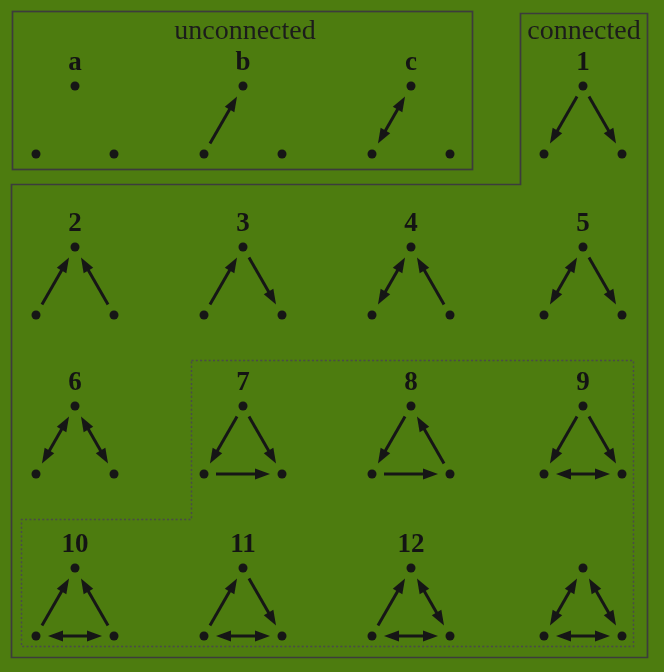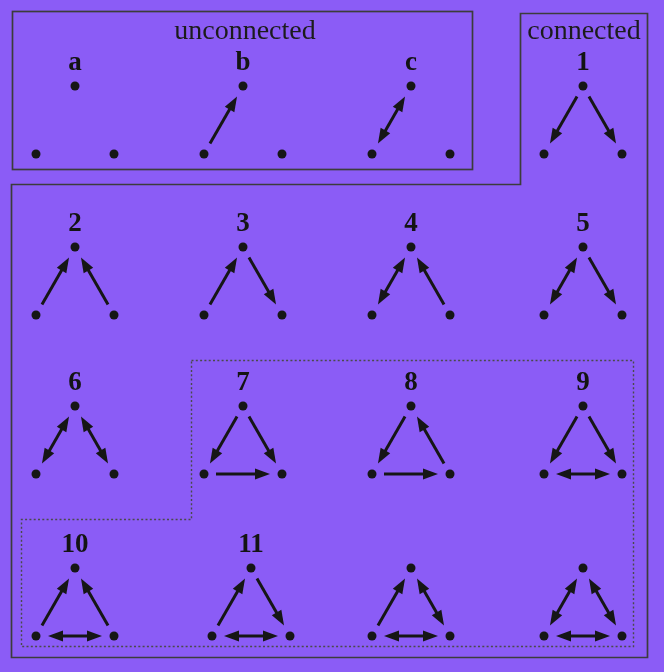--- a/index.html
+++ b/index.html
@@ -1,17 +1,17 @@
 <!DOCTYPE html>
 <html><head>
 <meta charset="utf-8">
 <style>
   html,body{margin:0;padding:0;background:#ffffff;}
   .page{
-    position:relative;width:664px;height:672px;background:#8b5cf6;overflow:hidden;
+    position:relative;width:664px;height:672px;background:#4d7c0f;overflow:hidden;
     font-family:"Liberation Serif","DejaVu Serif",serif;color:#1a1a1a;
   }
   .borders{position:absolute;left:0;top:0;}
   .group-label{
     position:absolute;width:200px;text-align:center;
     font-size:28px;line-height:30px;color:#1c1c1c;
   }
   .triad{position:absolute;width:130px;height:134px;}
   .triad-label{
     position:absolute;left:0;top:12px;width:130px;text-align:center;
@@ -192,36 +192,37 @@
           <polygon points="70.970145416124,20.409484315293128 73.66181354176965,36.15765635846637 83.20384083078835,30.685023060352705" fill="#161616"></polygon>
           <line x1="76.1940226552325" y1="29.517783091174614" x2="98.029854583876" y2="67.59051568470687" stroke="#161616" stroke-width="3"></line>
           <polygon points="38,78 53,83.5 53,72.5" fill="#161616"></polygon>
           <polygon points="92,78 77,72.5 77,83.5" fill="#161616"></polygon>
           <line x1="48.5" y1="78" x2="81.5" y2="78" stroke="#161616" stroke-width="3"></line>
           <circle cx="65" cy="10" r="4.5" fill="#161616"></circle>
           <circle cx="26" cy="78" r="4.5" fill="#161616"></circle>
           <circle cx="104" cy="78" r="4.5" fill="#161616"></circle>
         </svg>
       </div>
-      <div class="triad" style="left: 186px; top: 516px;">
+      <div class="triad" style="left: 178px; top: 516px;">
         <div class="triad-label">11</div>
         <svg width="130" height="92" viewBox="0 0 130 92" class="graph">
           <polygon points="59.029854583876,20.409484315293128 46.79615916921165,30.685023060352705 56.33818645823035,36.15765635846637" fill="#161616"></polygon>
           <line x1="53.805977344767506" y1="29.517783091174614" x2="31.970145416123998" y2="67.59051568470687" stroke="#161616" stroke-width="3"></line>
           <polygon points="98.029854583876,67.59051568470687 95.33818645823035,51.84234364153363 85.79615916921165,57.314976939647295" fill="#161616"></polygon>
           <line x1="70.970145416124" y1="20.409484315293128" x2="92.8059773447675" y2="58.482216908825386" stroke="#161616" stroke-width="3"></line>
           <polygon points="38,78 53,83.5 53,72.5" fill="#161616"></polygon>
           <polygon points="92,78 77,72.5 77,83.5" fill="#161616"></polygon>
           <line x1="48.5" y1="78" x2="81.5" y2="78" stroke="#161616" stroke-width="3"></line>
           <circle cx="65" cy="10" r="4.5" fill="#161616"></circle>
           <circle cx="26" cy="78" r="4.5" fill="#161616"></circle>
           <circle cx="104" cy="78" r="4.5" fill="#161616"></circle>
         </svg>
       </div>
       <div class="triad" style="left: 346px; top: 516px;">
+        <div class="triad-label">12</div>
         <svg width="130" height="92" viewBox="0 0 130 92" class="graph">
           <polygon points="59.029854583876,20.409484315293128 46.79615916921165,30.685023060352705 56.33818645823035,36.15765635846637" fill="#161616"></polygon>
           <line x1="53.805977344767506" y1="29.517783091174614" x2="31.970145416123998" y2="67.59051568470687" stroke="#161616" stroke-width="3"></line>
           <polygon points="70.970145416124,20.409484315293128 73.66181354176965,36.15765635846637 83.20384083078835,30.685023060352705" fill="#161616"></polygon>
           <polygon points="98.029854583876,67.59051568470687 95.33818645823035,51.84234364153363 85.79615916921165,57.314976939647295" fill="#161616"></polygon>
           <line x1="76.1940226552325" y1="29.517783091174614" x2="92.8059773447675" y2="58.482216908825386" stroke="#161616" stroke-width="3"></line>
           <polygon points="38,78 53,83.5 53,72.5" fill="#161616"></polygon>
           <polygon points="92,78 77,72.5 77,83.5" fill="#161616"></polygon>
           <line x1="48.5" y1="78" x2="81.5" y2="78" stroke="#161616" stroke-width="3"></line>
           <circle cx="65" cy="10" r="4.5" fill="#161616"></circle>

